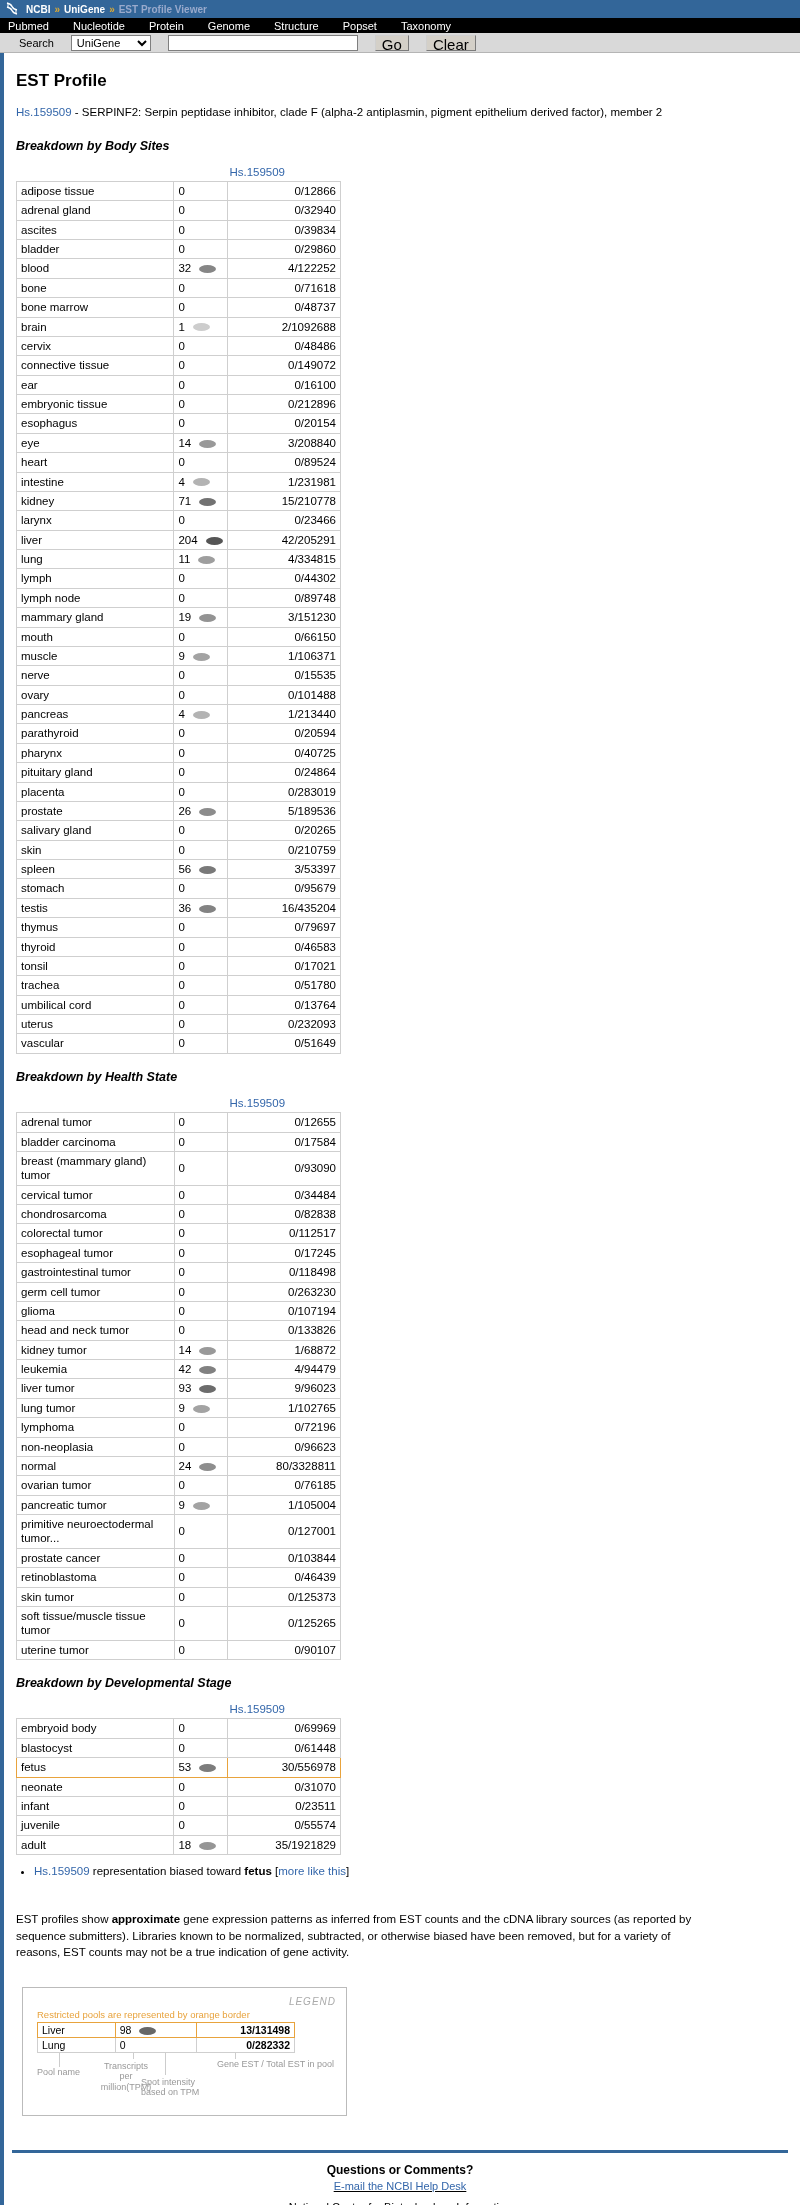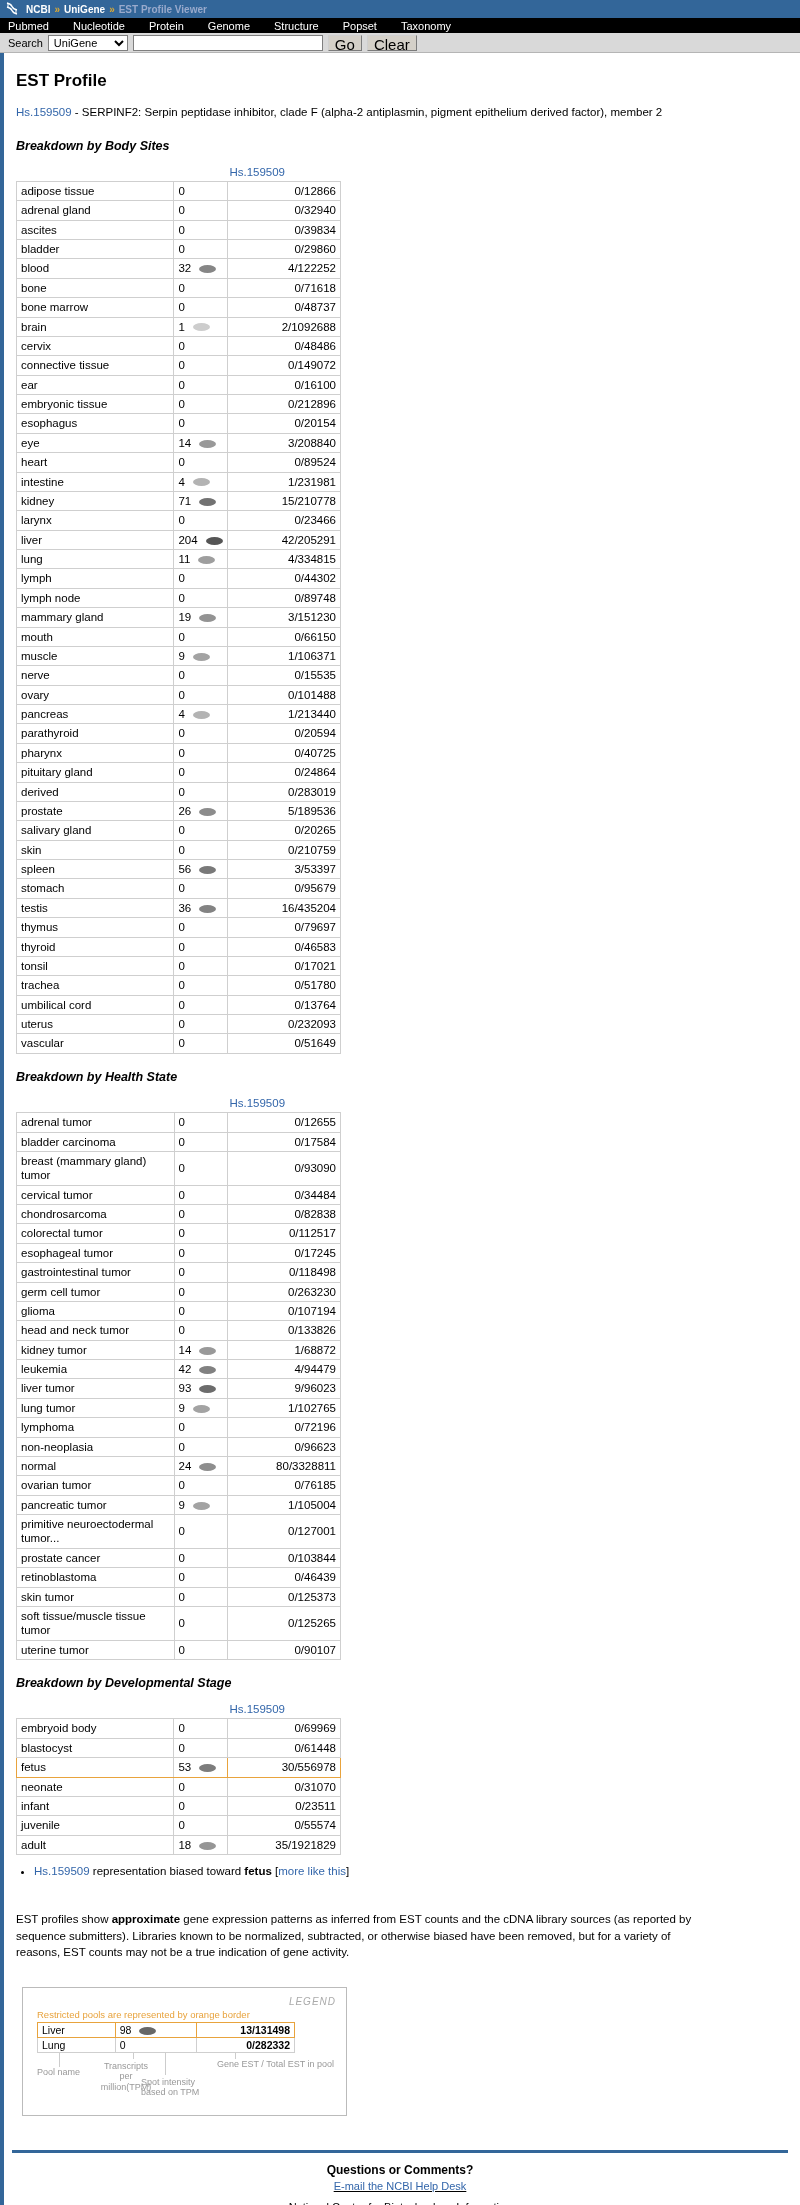--- a/index.html
+++ b/index.html
@@ -50,22 +50,22 @@
     margin-right:24px;
     white-space:nowrap;
   }
 
   
   .search-bar {
     background:#d9d9d9;
     height:20px;
     display:flex;
     align-items:center;
-    padding-left:8px;
-    gap:5px;
+    padding-left:19px;
+    gap:17px;
     border-bottom:1px solid #b5b5b5;
   }
   .search-bar .lbl { font-size:11px; color:#000; }
   .search-bar select {
     font-family:"Liberation Sans", sans-serif;
     font-size:11px;
     height:16px;
     width:80px;
     padding:0 1px;
     border:1px solid #7f7f7f;
@@ -452,21 +452,21 @@
                 <td class="c-name">pharynx</td>
                 <td class="c-tpm"><span>0</span></td>
                 <td class="c-frac">0/40725</td>
               </tr>
               <tr>
                 <td class="c-name">pituitary gland</td>
                 <td class="c-tpm"><span>0</span></td>
                 <td class="c-frac">0/24864</td>
               </tr>
               <tr>
-                <td class="c-name">derived</td>
+                <td class="c-name">placenta</td>
                 <td class="c-tpm"><span>0</span></td>
                 <td class="c-frac">0/283019</td>
               </tr>
               <tr>
                 <td class="c-name">prostate</td>
                 <td class="c-tpm"><span>26</span><span class="dot" style="background:rgb(140,140,140)"></span></td>
                 <td class="c-frac">5/189536</td>
               </tr>
               <tr>
                 <td class="c-name">salivary gland</td>

